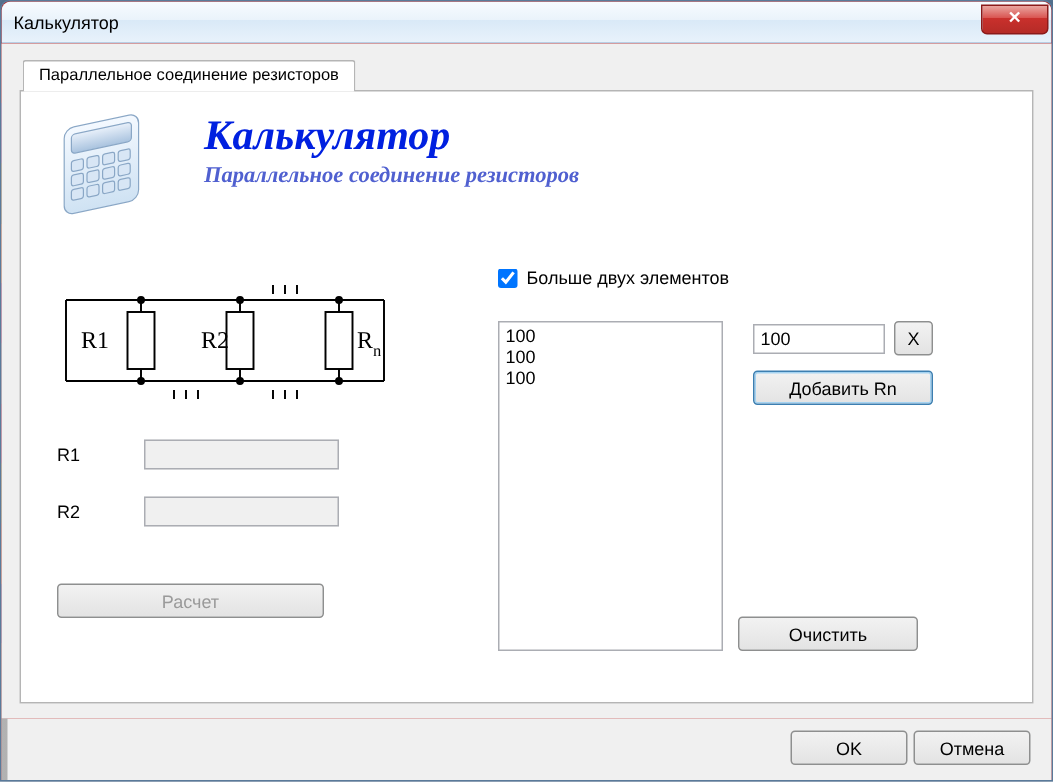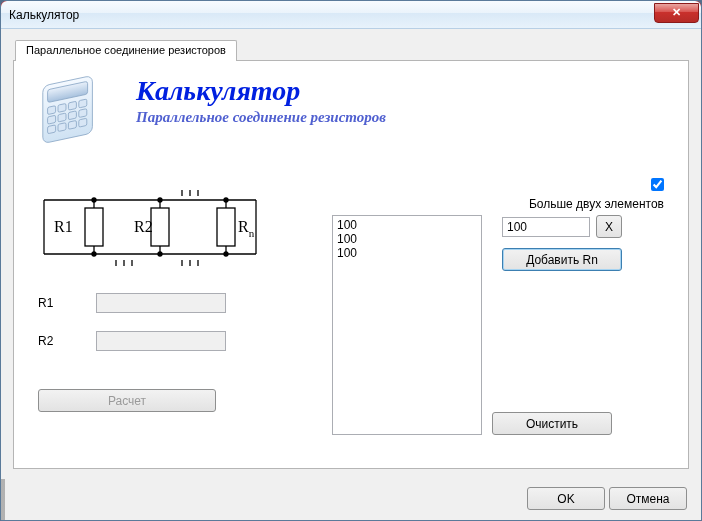--- a/index.html
+++ b/index.html
@@ -134,21 +134,21 @@
     cursor: default;
     padding: 0 12px;
   }
   .winbtn.default-btn {
     border: 1px solid #3c7fb1;
     box-shadow: 0 0 0 1px #a5d3f1 inset;
   }
   .winbtn[disabled] { color: #9a9a9a; }
   .calc-btn-wrap { margin-top: 38px; margin-left: 0; }
   .calc-btn { width: 178px; }
-  .checkbox-row { display: flex; align-items: flex-end; gap: 6px; margin-bottom: 4px; margin-top: -4px; flex-direction: column;}
+  .checkbox-row { display: flex; align-items: center; gap: 6px; margin-bottom: 22px; margin-top: -4px;}
   .checkbox-row input { margin:0; }
   .right-inner { display: flex; gap: 20px; }
   .listbox {
     width: 150px;
     height: 220px;
     overflow: auto;
     white-space: pre;
     line-height: 14px;
     padding: 2px 4px;
   }

